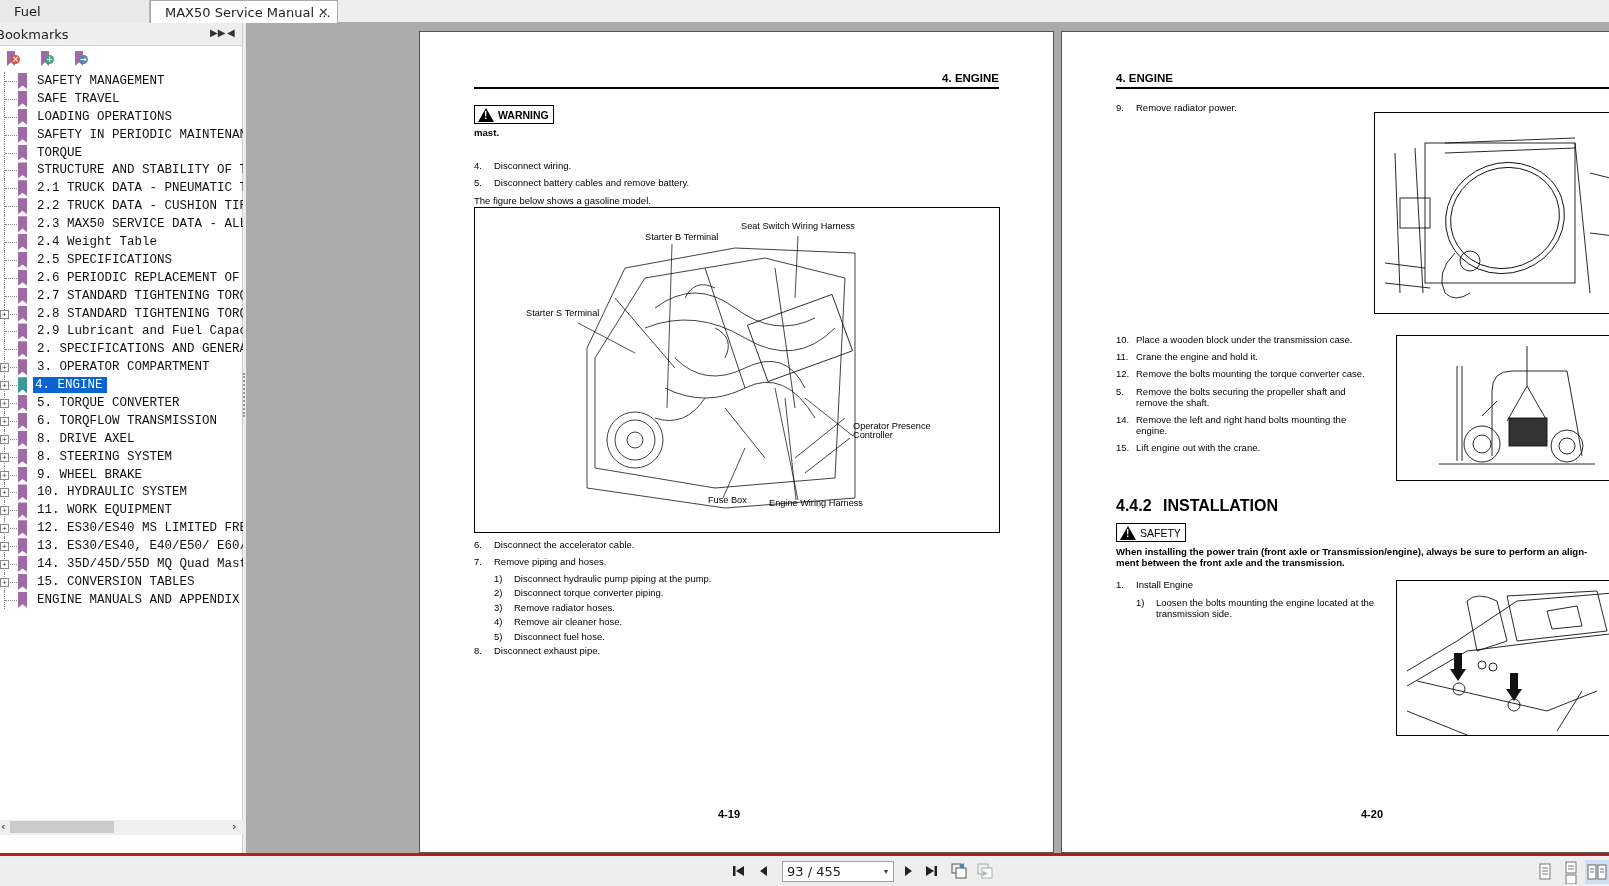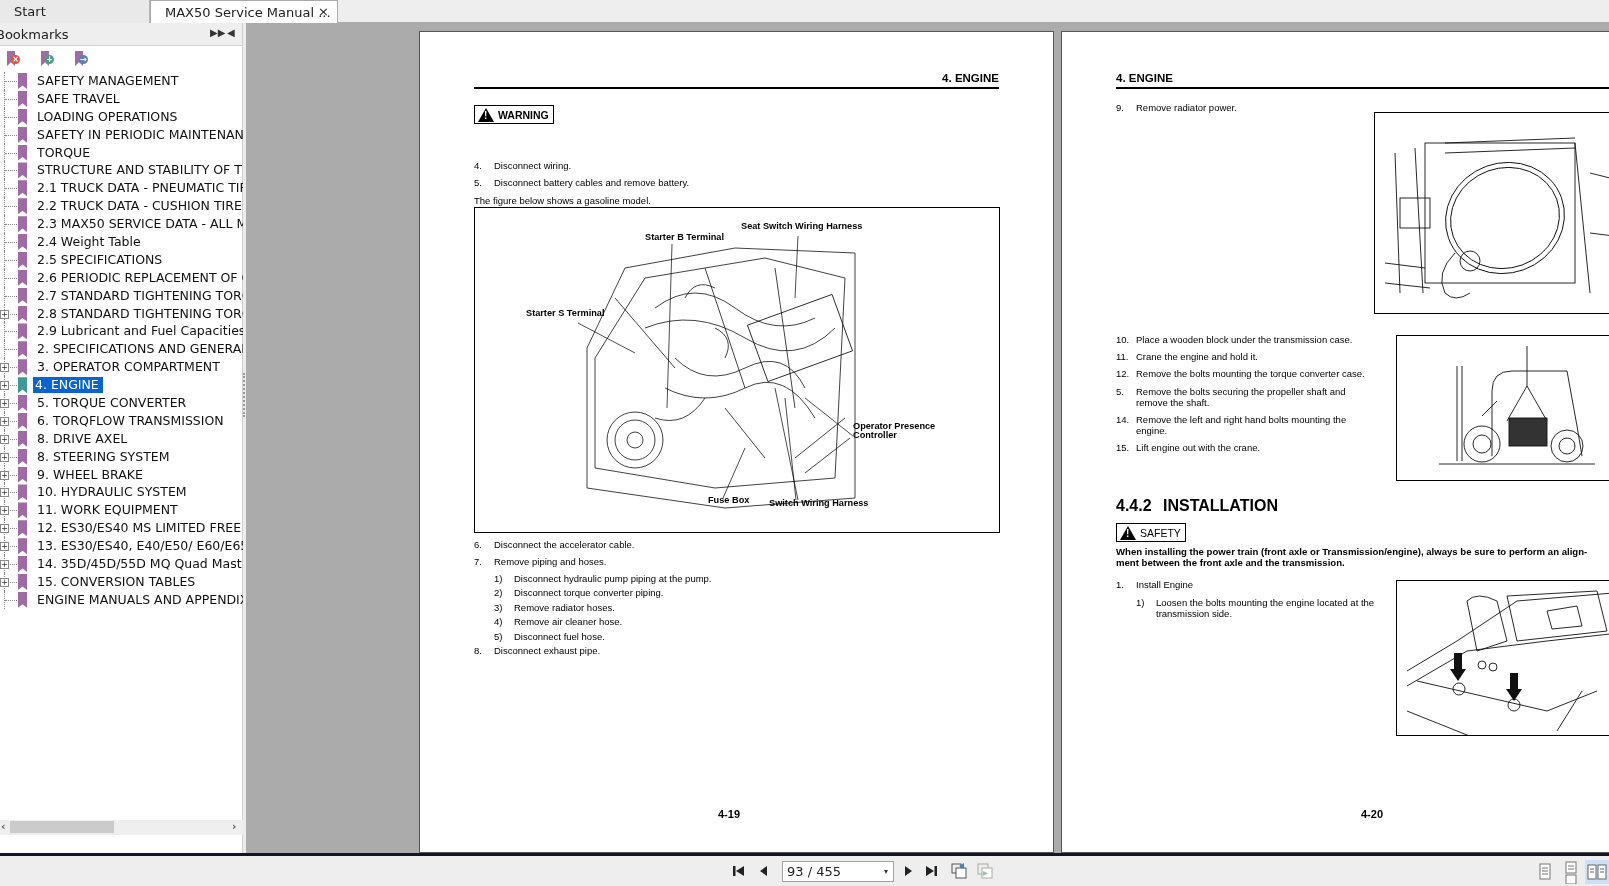--- a/index.html
+++ b/index.html
@@ -16,21 +16,21 @@
   .sidebar { position: absolute; left: 0; top: 23px; width: 243px; height: 830px; background: #ffffff; border-right: 1px solid #cfcfcf; }
   .sb-header { height: 23px; background: #eeeeee; border-bottom: 1px solid #cfcfcf; position: relative; font-size: 13px; color: #222; padding-left: 0; display: flex; align-items: center; }
   .sb-header .title { margin-left: -4px; }
   .sb-header .hdr-btn { position: absolute; top: 4px; font-size: 10px; color: #333; cursor: pointer; }
   .sb-tools { height: 26px; position: relative; }
   .bm-tool { position: absolute; top: 5px; width: 14px; height: 16px; }
   .bm-tool .flag { position: absolute; left: 1px; top: 0; width: 8px; height: 15px; background: #a06aa6; clip-path: polygon(0 0,100% 0,100% 100%,50% 75%,0 100%); }
   .bm-tool .badge { position: absolute; left: 5px; top: 4px; width: 9px; height: 9px; border-radius: 50%; color: #fff; font-size: 8px; line-height: 9px; text-align: center; font-weight: bold; }
 
   .tree { position: absolute; left: 0; top: 49px; width: 243px; height: 733px; overflow: hidden; }
-  .tree-row { position: relative; height: 17.9px; display: flex; align-items: center; font-size: 12.5px; color: #111; white-space: nowrap; cursor: pointer; }
+  .tree-row { position: relative; height: 17.9px; display: flex; align-items: center; font-size: 12.5px; color: #111; white-space: nowrap; cursor: pointer; font-family: Liberation Mono, monospace; }
   .tree-row .vline { position: absolute; left: 4px; top: 0; height: 100%; border-left: 1px dotted #888; }
   .tree-row .hline { position: absolute; left: 5px; top: 50%; width: 12px; border-top: 1px dotted #888; }
   .tree-row .expander { position: absolute; left: 0; top: 5px; width: 9px; height: 9px; border: 1px solid #888; background: #fff; font-size: 8px; line-height: 7px; text-align: center; color: #333; }
   .tree-row .bm { position: absolute; left: 18px; top: 1px; width: 9px; height: 16px; background: #a06aa6; clip-path: polygon(0 0,100% 0,100% 100%,50% 78%,0 100%); }
   .tree-row .bm.active { background: #3a9a96; }
   .tree-row .label { position: absolute; left: 35px; padding: 0 2px; line-height: 16px; }
   .tree-row .label.selected { background: #0a64d0; color: #fff; left: 33px; padding: 0 4px 0 2px; }
 
   .hscroll { position: absolute; left: 0; top: 797px; width: 243px; height: 15px; background: #efefef; }
   .hscroll .arrow { position: absolute; top: 0; font-size: 11px; color: #555; font-weight: bold; cursor: pointer; }
@@ -49,39 +49,39 @@
   .pg-rule { position: absolute; height: 2px; background: #000; }
   .step { position: absolute; font-size: 9.5px; line-height: 11px; }
   .step .num { position: absolute; left: 0; }
   .step .txt { position: absolute; left: 20px; white-space: nowrap; }
   .sub .num { left: 20px; }
   .sub .txt { left: 40px; }
   .warnbox { position: absolute; border: 1.5px solid #000; height: 19px; display: flex; align-items: center; padding: 0 4px 0 3px; font-size: 10.5px; font-weight: bold; }
   .warnbox .tri { width: 0; height: 0; border-left: 8px solid transparent; border-right: 8px solid transparent; border-bottom: 14px solid #000; margin-right: 4px; position: relative; }
   .warnbox .tri::after { content: "!"; position: absolute; left: -2px; top: 2px; color: #fff; font-size: 10px; font-weight: bold; }
   .boldpara { position: absolute; font-size: 9.6px; font-weight: bold; line-height: 11px; }
-  .figure { position: absolute; border: 1.5px solid #000; background: #fff; overflow: hidden; font-weight: bold; }
+  .figure { position: absolute; border: 1.5px solid #000; background: #fff; overflow: hidden; }
   .fig-label { position: absolute; font-size: 9.2px; white-space: nowrap; }
   .pgnum { position: absolute; font-size: 11px; font-weight: bold; }
   .section-h { position: absolute; font-size: 16px; font-weight: bold; }
 
   
-  .bottombar { position: absolute; left: 0; top: 853px; width: 1609px; height: 33px; background: #eeeeee; border-top: 3px solid #0f172a; }
+  .bottombar { position: absolute; left: 0; top: 853px; width: 1609px; height: 33px; background: #eeeeee; border-top: 3px solid #b91c1c; }
   .nav-btn { position: absolute; top: 6px; width: 18px; height: 18px; cursor: pointer; }
   .page-select { position: absolute; left: 782px; top: 5px; width: 112px; height: 21px; background: #fff; border: 1px solid #a0a0a0; font-size: 13px; color: #222; padding-left: 4px; line-height: 19px; cursor: pointer; }
   .page-select .dd { position: absolute; right: 5px; top: 0; font-size: 8px; color: #333; }
   .view-btn { position: absolute; top: 4px; width: 24px; height: 24px; cursor: pointer; }
   .view-btn.active { background: #cde0f5; }
 </style>
 </head>
 <body>
 
 <div class="tabbar">
   <div class="tab tab-start">
-    <span>Start</span>
+    <span>Fuel</span>
   </div>
   <div class="tab tab-doc">
     <span>MAX50 Service Manual ...</span>
     <span class="tab-close">×</span>
   </div>
 </div>
 
 <div class="sidebar">
   <div class="sb-header">
     <span class="title">Bookmarks</span>
@@ -314,20 +314,21 @@
 
   <div class="page page-left">
     <div class="pg-head" style="right:54px; top:40px">4. ENGINE</div>
     <div class="pg-rule" style="left:54px; right:54px; top:55px"></div>
 
     <div class="warnbox" style="left:54px; top:73px">
       <span class="tri"></span>
       <span>WARNING</span>
     </div>
     <div class="boldpara" style="left:54px; top:95px; width:525px">
+      <div>mast.</div>
     </div>
 
     <div class="step" style="left:54px; top:128px">
         <span class="num">4.</span>
         <span class="txt">Disconnect wiring.</span>
       </div>
     <div class="step" style="left:54px; top:145px">
         <span class="num">5.</span>
         <span class="txt">Disconnect battery cables and remove battery.</span>
       </div>
@@ -363,21 +364,21 @@
         </g>
       </svg>
       <div class="fig-label" style="left:266px; top:13px">Seat Switch Wiring Harness</div>
       <div class="fig-label" style="left:170px; top:24px">Starter B Terminal</div>
       <div class="fig-label" style="left:51px; top:100px">Starter S Terminal</div>
       <div class="fig-label" style="left:378px; top:214px; line-height:9px">
         <div>Operator Presence</div>
         <div>Controller</div>
       </div>
       <div class="fig-label" style="left:233px; top:287px">Fuse Box</div>
-      <div class="fig-label" style="left:294px; top:290px">Switch Wiring Harness</div>
+      <div class="fig-label" style="left:294px; top:290px">Engine Wiring Harness</div>
     </div>
 
     <div class="step" style="left:54px; top:507px">
         <span class="num">6.</span>
         <span class="txt">Disconnect the accelerator cable.</span>
       </div>
     <div class="step" style="left:54px; top:524px">
         <span class="num">7.</span>
         <span class="txt">Remove piping and hoses.</span>
       </div>

